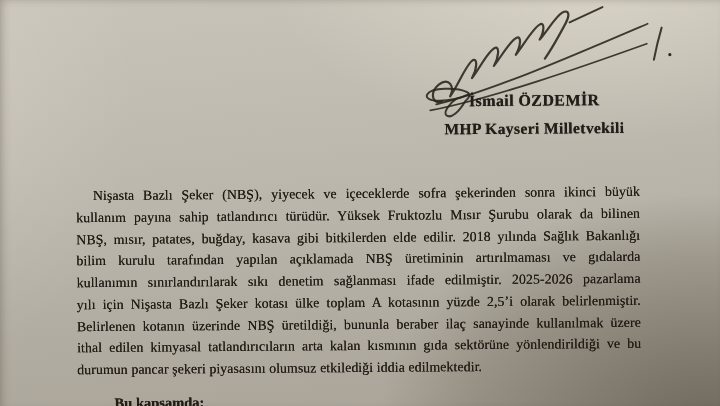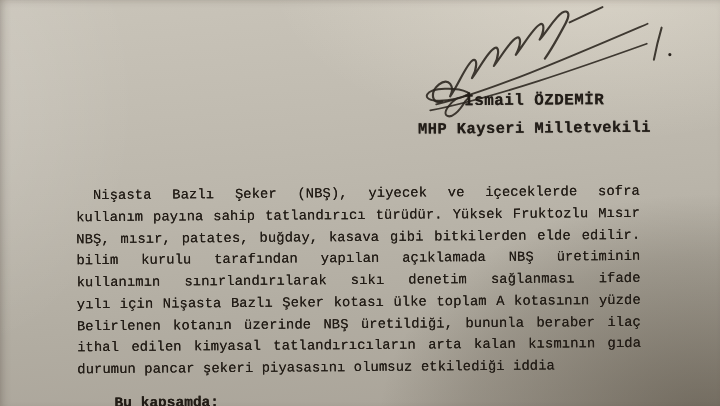--- a/index.html
+++ b/index.html
@@ -7,21 +7,21 @@
     position:relative;
     width:720px;height:406px;
     overflow:hidden;
     background-color:#b9b4a9;
     background-image:
       radial-gradient(ellipse 430px 300px at 98% 104%, rgba(43,35,22,0.45), rgba(43,35,22,0.16) 55%, transparent 76%),
       radial-gradient(ellipse 520px 270px at 82% -6%, rgba(248,242,228,0.38), transparent 62%),
       radial-gradient(ellipse 300px 420px at -6% 25%, rgba(255,255,255,0.14), transparent 60%),
       linear-gradient(175deg, #c9c4b9 0%, #bcb7ac 45%, #b2ada2 72%, #a9a398 100%);
     box-shadow: inset 7px 0 9px -5px rgba(60,52,40,0.28), inset 0 5px 8px -5px rgba(60,52,40,0.18);
-    font-family:Liberation Mono, monospace;
+    font-family:Liberation Serif, serif;
   }
   #content{
     position:absolute; inset:0;
     transform:rotate(-0.45deg);
     transform-origin:50% 50%;
     color:#241f1a;
   }
   .sig-svg{position:absolute;left:380px;top:0;width:300px;height:130px;}
   .sig-svg path{fill:none;stroke:#2a241e;stroke-linecap:round;stroke-linejoin:round;opacity:0.88;}
   .sig-name{

